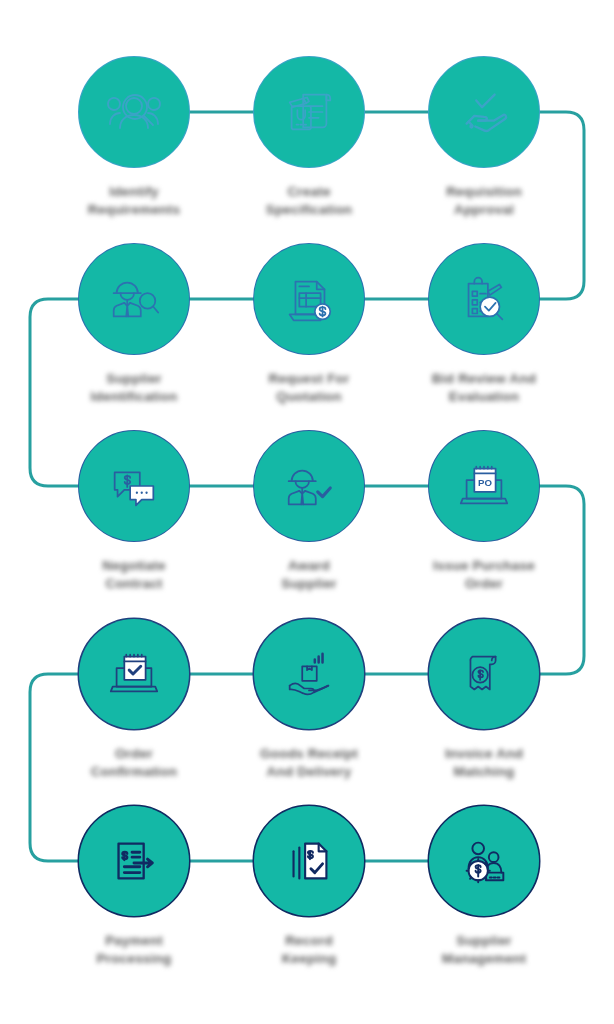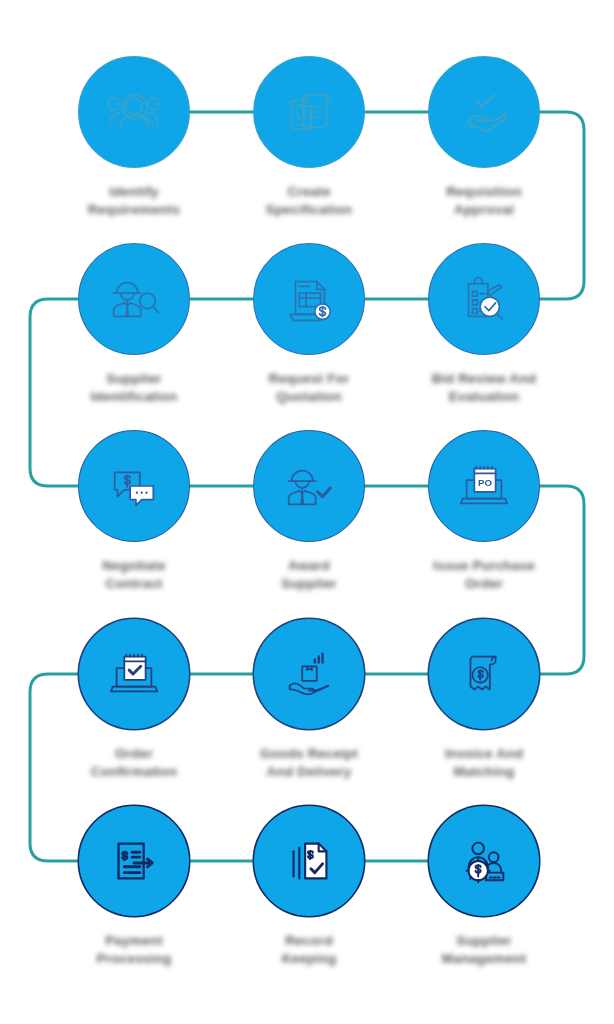--- a/index.html
+++ b/index.html
@@ -20,21 +20,21 @@
     position: absolute;
     top: 0; left: 0;
     width: 614px;
     height: 1024px;
   }
   .node {
     position: absolute;
     width: 110px;
     height: 110px;
     border-radius: 50%;
-    background: #0ea5e9;
+    background: #14b8a6;
     display: flex;
     align-items: center;
     justify-content: center;
   }
   .node svg { display: block; }
   .caption {
     position: absolute;
     width: 210px;
     text-align: center;
     font-size: 13.5px;

